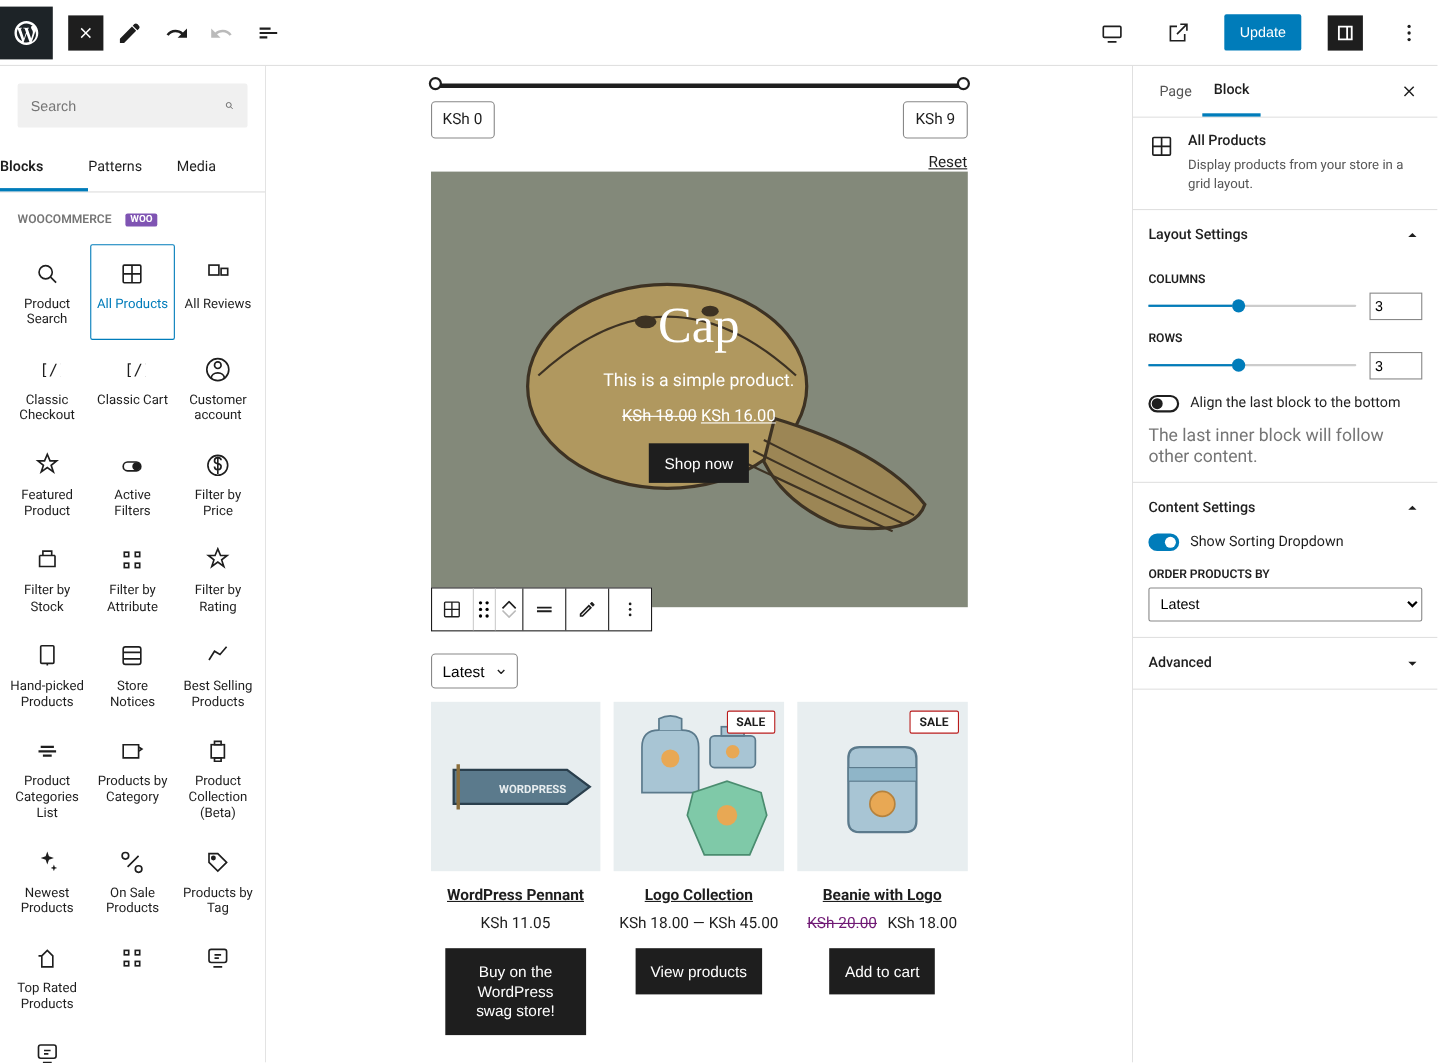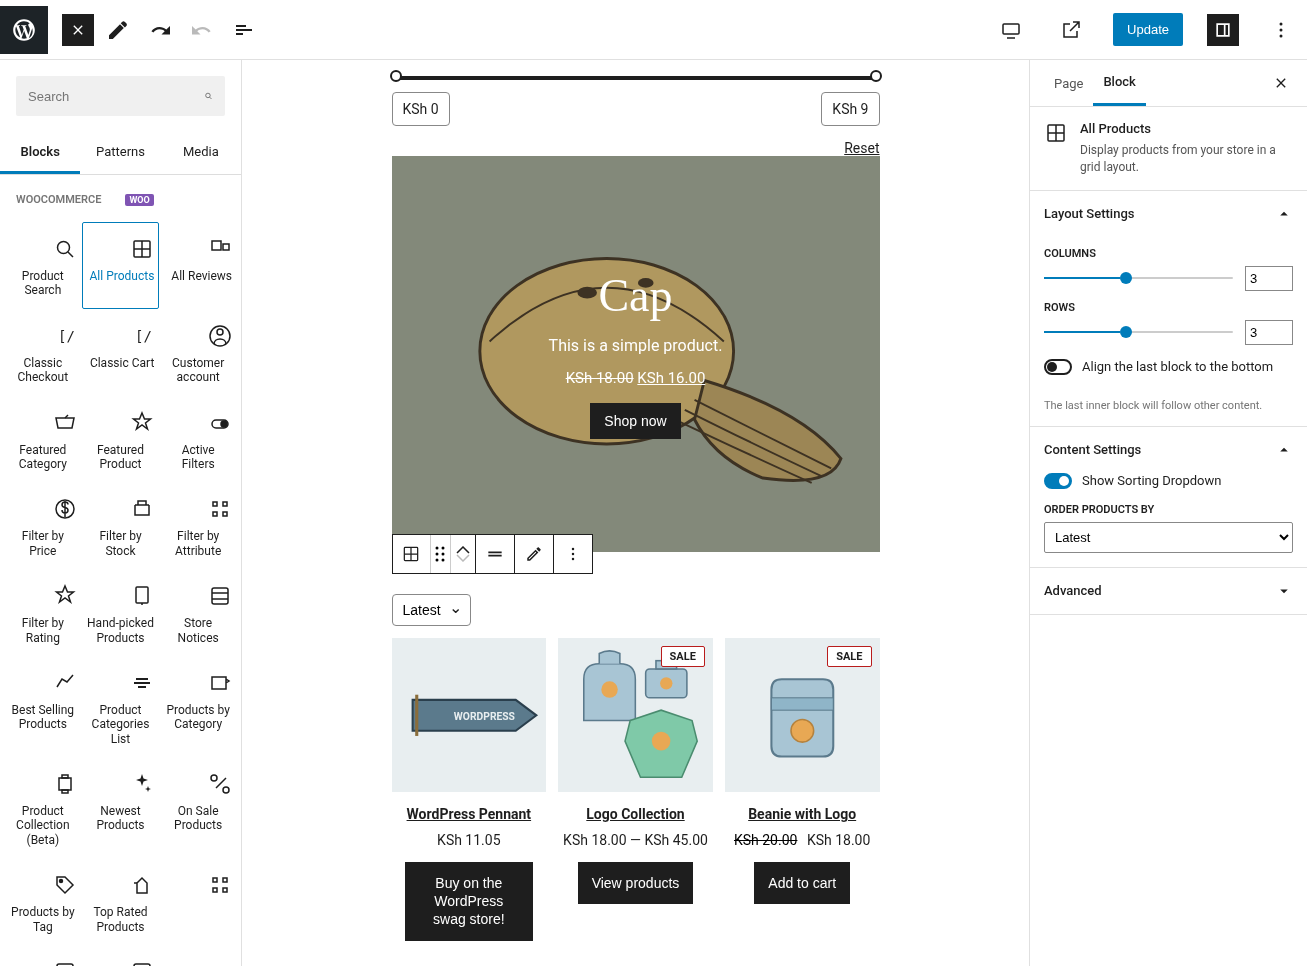--- a/index.html
+++ b/index.html
@@ -15,26 +15,26 @@
 .topbar-right { margin-left: auto; display: flex; align-items: center; gap: 24px; }
 .update-btn { background: #007cba; color: #fff; border: none; padding: 9px 14px; border-radius: 2px; font-size: 13px; cursor: pointer; }
 .settings-btn { width: 32px; height: 32px; background: #1e1e1e; display: flex; align-items: center; justify-content: center; color: #fff; cursor: pointer; }
 
 .layout { display: flex; height: calc(100vh - 60px); }
 .inserter { width: 242px; border-right: 1px solid #e0e0e0; overflow-y: auto; }
 .search-wrap { padding: 16px 16px 0; }
 .search-box { background: #f0f0f0; height: 40px; display: flex; align-items: center; padding: 0 12px; border-radius: 2px; }
 .search-box input { background: transparent; border: none; outline: none; flex: 1; font-size: 13px; }
 .inserter-tabs { display: flex; border-bottom: 1px solid #ddd; margin-top: 16px; }
-.inserter-tab { flex: 1; text-align: center; padding: 12px 0; font-size: 13px; cursor: pointer; }
+.inserter-tab { flex: 1; text-align: left; padding: 12px 0; font-size: 13px; cursor: pointer; }
 .inserter-tab.active { border-bottom: 3px solid #007cba; font-weight: 600; }
-.section-label { padding: 18px 16px 8px; font-size: 11px; font-weight: 600; text-transform: uppercase; color: #757575; display: flex; align-items: center; gap: 24px; }
+.section-label { padding: 18px 16px 8px; font-size: 11px; font-weight: 600; text-transform: uppercase; color: #757575; display: flex; align-items: center; gap: 13px; }
 .woo-tag { background: #7f54b3; color: #fff; font-size: 9px; padding: 1px 4px; border-radius: 2px; font-weight: 700; }
 .blocks-grid { display: grid; grid-template-columns: repeat(3, 1fr); padding: 8px 4px; }
-.block-item { display: flex; flex-direction: column; align-items: flex-end; padding: 14px 4px 10px; cursor: pointer; text-align: center; border: 1px solid transparent; border-radius: 2px; }
+.block-item { display: flex; flex-direction: column; align-items: center; padding: 14px 4px 10px; cursor: pointer; text-align: center; border: 1px solid transparent; border-radius: 2px; }
 .block-item.selected { border-color: #007cba; }
 .block-item.selected .block-label { color: #007cba; }
 .block-icon { width: 24px; height: 24px; display: flex; align-items: center; justify-content: center; margin-bottom: 8px; }
 .block-label { font-size: 12px; line-height: 1.2; color: #1e1e1e; }
 
 .canvas { flex: 1; background: #fff; overflow-y: auto; padding-bottom: 40px; }
 .canvas-inner { max-width: 488px; margin: 0 auto; }
 
 
 .price-filter { margin-top: 16px; position: relative; }
@@ -67,21 +67,21 @@
 .sort-wrap { position: relative; display: inline-block; }
 .sort-wrap::after { content: "⌄"; position: absolute; right: 8px; top: 4px; pointer-events: none; font-size: 16px; }
 
 
 .products { display: grid; grid-template-columns: repeat(3, 1fr); gap: 12px; margin-top: 12px; }
 .product { text-align: center; }
 .product-img { background: #e8eef0; height: 154px; position: relative; display: flex; align-items: center; justify-content: center; }
 .sale-badge { position: absolute; top: 8px; right: 8px; background: #fff; border: 1px solid #b91c1c; font-size: 11px; font-weight: 700; padding: 3px 8px; border-radius: 2px; }
 .product-title { font-size: 14px; font-weight: 700; text-decoration: underline; margin-top: 14px; }
 .product-price { margin-top: 10px; font-size: 14px; }
-.product-price s { color: #000000; margin-right: 6px; }
+.product-price s { color: #701a75; margin-right: 6px; }
 .product-btn { background: #1e1e1e; color: #fff; border: none; padding: 12px 14px; font-size: 14px; margin-top: 14px; cursor: pointer; line-height: 1.3; max-width: 128px; }
 
 
 .sidebar { width: 278px; border-left: 1px solid #e0e0e0; overflow-y: auto; }
 .sidebar-tabs { display: flex; align-items: center; border-bottom: 1px solid #e0e0e0; padding: 0 8px 0 14px; }
 .sb-tab { padding: 14px 10px; font-size: 13px; cursor: pointer; color: #555; }
 .sb-tab.active { color: #1e1e1e; font-weight: 500; border-bottom: 3px solid #007cba; }
 .sb-close { margin-left: auto; width: 36px; height: 36px; display: flex; align-items: center; justify-content: center; cursor: pointer; }
 .sb-header { padding: 14px; display: flex; gap: 12px; border-bottom: 1px solid #e0e0e0; }
 .sb-header-icon { width: 24px; height: 24px; flex-shrink: 0; }
@@ -95,21 +95,21 @@
 .range-track { flex: 1; height: 2px; background: #ccc; position: relative; border-radius: 2px; }
 .range-fill { position: absolute; height: 2px; background: #007cba; left: 0; }
 .range-thumb { position: absolute; width: 12px; height: 12px; background: #007cba; border-radius: 50%; top: -5px; }
 .range-input { width: 48px; border: 1px solid #888; padding: 4px; font-size: 13px; text-align: left; }
 .toggle-row { display: flex; align-items: center; gap: 10px; margin-top: 14px; }
 .toggle { width: 28px; height: 16px; border: 2px solid #1e1e1e; border-radius: 10px; position: relative; flex-shrink: 0; cursor: pointer; }
 .toggle.on { background: #007cba; border-color: #007cba; }
 .toggle-knob { position: absolute; width: 10px; height: 10px; background: #1e1e1e; border-radius: 50%; top: 1px; left: 1px; }
 .toggle.on .toggle-knob { background: #fff; left: auto; right: 1px; }
 .toggle-label { font-size: 13px; }
-.help-text { font-size: 11px; color: #757575; margin-top: 24px; }
+.help-text { font-size: 16px; color: #757575; margin-top: 11px; }
 .select-wide { width: 100%; border: 1px solid #888; border-radius: 2px; padding: 6px; font-size: 13px; background: #fff; }
 </style>
 </head>
 <body>
 
 <div class="topbar">
   <div class="topbar-left">
     <div class="wp-badge">
       <svg viewBox="0 0 24 24">
           <path d="M12 2C6.5 2 2 6.5 2 12s4.5 10 10 10 10-4.5 10-10S17.5 2 12 2zm-8 10c0-1.2.3-2.4.7-3.4l3.8 10.4C5.6 17.5 4 15 4 12zm8 8c-.8 0-1.6-.1-2.3-.3l2.4-7 2.5 6.8c0 .1 0 .1.1.1-.9.3-1.8.4-2.7.4zm1.1-11.7c.5 0 .9-.1.9-.1.4 0 .4-.7-.1-.6 0 0-1.3.1-2.1.1-.8 0-2.1-.1-2.1-.1-.4 0-.5.6 0 .6 0 0 .4.1.8.1l1.2 3.3-1.7 5.1-2.8-8.4c.5 0 .9-.1.9-.1.4 0 .4-.7-.1-.6 0 0-1.3.1-2.1.1h-.5C6.9 5.3 9.3 4 12 4c2 0 3.9.8 5.3 2h-.1c-.8 0-1.3.7-1.3 1.4 0 .7.4 1.2.8 1.9.3.5.7 1.2.7 2.2 0 .7-.3 1.5-.6 2.6l-.8 2.6-2.9-8.4zm6.4 2.1c.3.9.5 1.9.5 2.9 0 2.6-1.4 5-3.5 6.3l2.4-7.1c.5-1.1.6-2.1.6-2.9v-.2z"></path>
@@ -236,29 +236,20 @@
         </div>
         <div class="block-item">
           <div class="block-icon">
             <svg viewBox="0 0 24 24" fill="none" stroke="currentColor" stroke-width="1.5">
               <circle cx="12" cy="8" r="3"></circle>
               <path d="M6 20c0-3 2.7-5 6-5s6 2 6 5"></path>
               <circle cx="12" cy="12" r="10"></circle>
             </svg>
           </div>
           <div class="block-label">Customer account</div>
-        </div>
-        <div class="block-item">
-          <div class="block-icon">
-            <svg viewBox="0 0 24 24" fill="none" stroke="currentColor" stroke-width="1.5">
-              <path d="M3 7h18l-2 10H5L3 7z"></path>
-              <path d="M12 7l3-3"></path>
-            </svg>
-          </div>
-          <div class="block-label">Featured Category</div>
         </div>
         <div class="block-item">
           <div class="block-icon">
             <svg viewBox="0 0 24 24" fill="none" stroke="currentColor" stroke-width="1.5">
               <path d="M12 2l2.5 6h6l-5 4 2 6-5.5-4-5.5 4 2-6-5-4h6z"></path>
             </svg>
           </div>
           <div class="block-label">Featured Product</div>
         </div>
         <div class="block-item">

